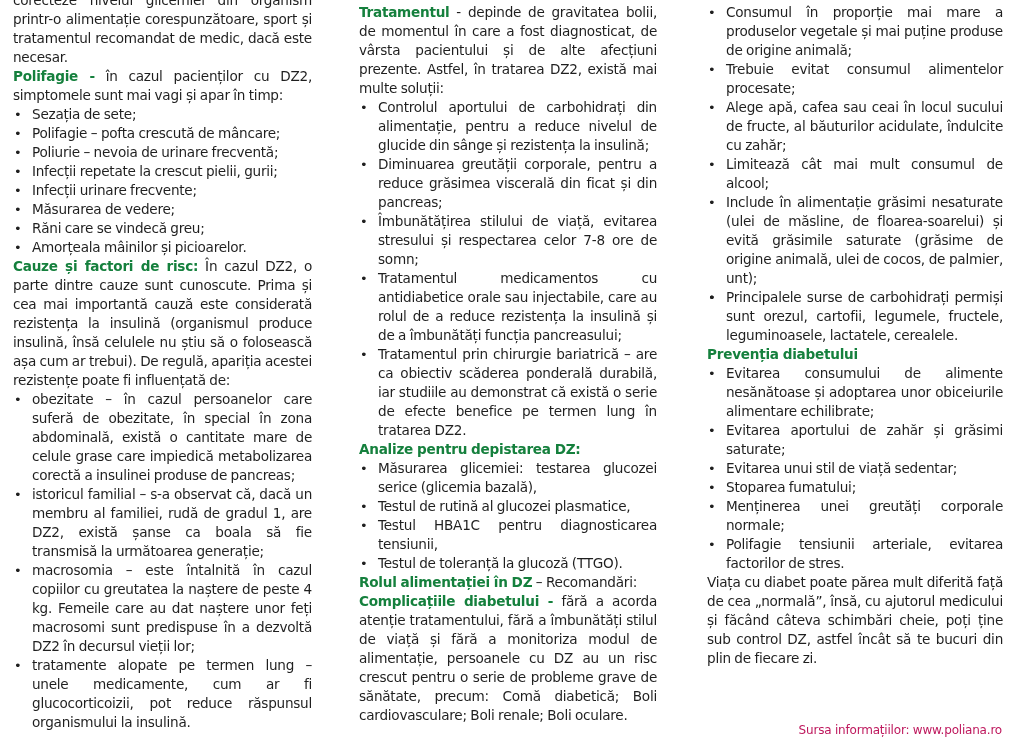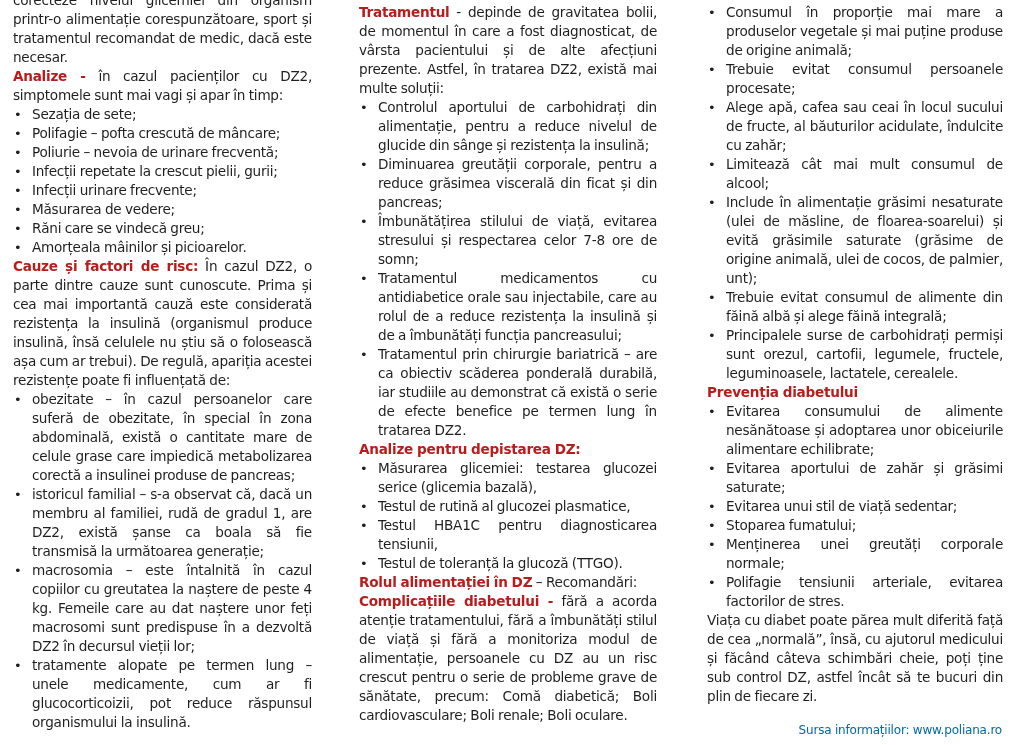--- a/index.html
+++ b/index.html
@@ -24,21 +24,21 @@
       word-spacing: -0.5px;
     }
     .col-1 { left: 13px; width: 299px; top: -9px; }
     .col-2 { left: 359px; width: 298px; top: 3px; }
     .col-3 { left: 707px; width: 296px; top: 3px; }
     p {
       margin: 0;
       text-align: justify;
     }
     .head {
-      color: #b91c1c;
+      color: #15803d;
       font-weight: bold;
     }
     ul {
       list-style: none;
       margin: 0;
       padding: 0;
     }
     li {
       position: relative;
       padding-left: 19px;
@@ -49,31 +49,31 @@
       left: 1px;
       top: 0;
       font-size: 13px;
     }
     .source {
       position: absolute;
       right: 22px;
       top: 722px;
       font-size: 12px;
       line-height: 16px;
-      color: #0369a1;
+      color: #be185d;
       letter-spacing: -0.2px;
     }
   </style>
 </head>
 <body>
 
 <div class="col col-1">
   <p>corecteze nivelul glicemiei din organism printr-o alimentație corespunzătoare, sport și tratamentul recomandat de medic, dacă este necesar.</p>
 
-  <p><span class="head">Analize -</span><span> în cazul pacienților cu DZ2, simptomele sunt mai vagi și apar în timp:</span></p>
+  <p><span class="head">Polifagie -</span><span> în cazul pacienților cu DZ2, simptomele sunt mai vagi și apar în timp:</span></p>
   <ul>
       <li><span class="bullet">•</span><span>Sezația de sete;</span></li>
       <li><span class="bullet">•</span><span>Polifagie – pofta crescută de mâncare;</span></li>
       <li><span class="bullet">•</span><span>Poliurie – nevoia de urinare frecventă;</span></li>
       <li><span class="bullet">•</span><span>Infecții repetate la crescut pielii, gurii;</span></li>
       <li><span class="bullet">•</span><span>Infecții urinare frecvente;</span></li>
       <li><span class="bullet">•</span><span>Măsurarea de vedere;</span></li>
       <li><span class="bullet">•</span><span>Răni care se vindecă greu;</span></li>
       <li><span class="bullet">•</span><span>Amorțeala mâinilor și picioarelor.</span></li>
     </ul>
@@ -106,25 +106,25 @@
     </ul>
 
   <p><span class="head">Rolul alimentației în DZ</span><span> – Recomandări:</span></p>
 
   <p><span class="head">Complicațiile diabetului -</span><span> fără a acorda atenție tratamentului, fără a îmbunătăți stilul de viață și fără a monitoriza modul de alimentație, persoanele cu DZ au un risc crescut pentru o serie de probleme grave de sănătate, precum: Comă diabetică; Boli cardiovasculare; Boli renale; Boli oculare.</span></p>
 </div>
 
 <div class="col col-3">
   <ul>
       <li><span class="bullet">•</span><span>Consumul în proporție mai mare a produselor vegetale și mai puține produse de origine animală;</span></li>
-      <li><span class="bullet">•</span><span>Trebuie evitat consumul persoanele procesate;</span></li>
+      <li><span class="bullet">•</span><span>Trebuie evitat consumul alimentelor procesate;</span></li>
       <li><span class="bullet">•</span><span>Alege apă, cafea sau ceai în locul sucului de fructe, al băuturilor acidulate, îndulcite cu zahăr;</span></li>
       <li><span class="bullet">•</span><span>Limitează cât mai mult consumul de alcool;</span></li>
       <li><span class="bullet">•</span><span>Include în alimentație grăsimi nesaturate (ulei de măsline, de floarea-soarelui) și evită grăsimile saturate (grăsime de origine animală, ulei de cocos, de palmier, unt);</span></li>
-      <li><span class="bullet">•</span><span>Trebuie evitat consumul de alimente din făină albă și alege făină integrală;</span></li>
+      <li><span class="bullet">•</span></li>
       <li><span class="bullet">•</span><span>Principalele surse de carbohidrați permiși sunt orezul, cartofii, legumele, fructele, leguminoasele, lactatele, cerealele.</span></li>
     </ul>
 
   <p><span class="head">Prevenția diabetului</span></p>
   <ul>
       <li><span class="bullet">•</span><span>Evitarea consumului de alimente nesănătoase și adoptarea unor obiceiurile alimentare echilibrate;</span></li>
       <li><span class="bullet">•</span><span>Evitarea aportului de zahăr și grăsimi saturate;</span></li>
       <li><span class="bullet">•</span><span>Evitarea unui stil de viață sedentar;</span></li>
       <li><span class="bullet">•</span><span>Stoparea fumatului;</span></li>
       <li><span class="bullet">•</span><span>Menținerea unei greutăți corporale normale;</span></li>

